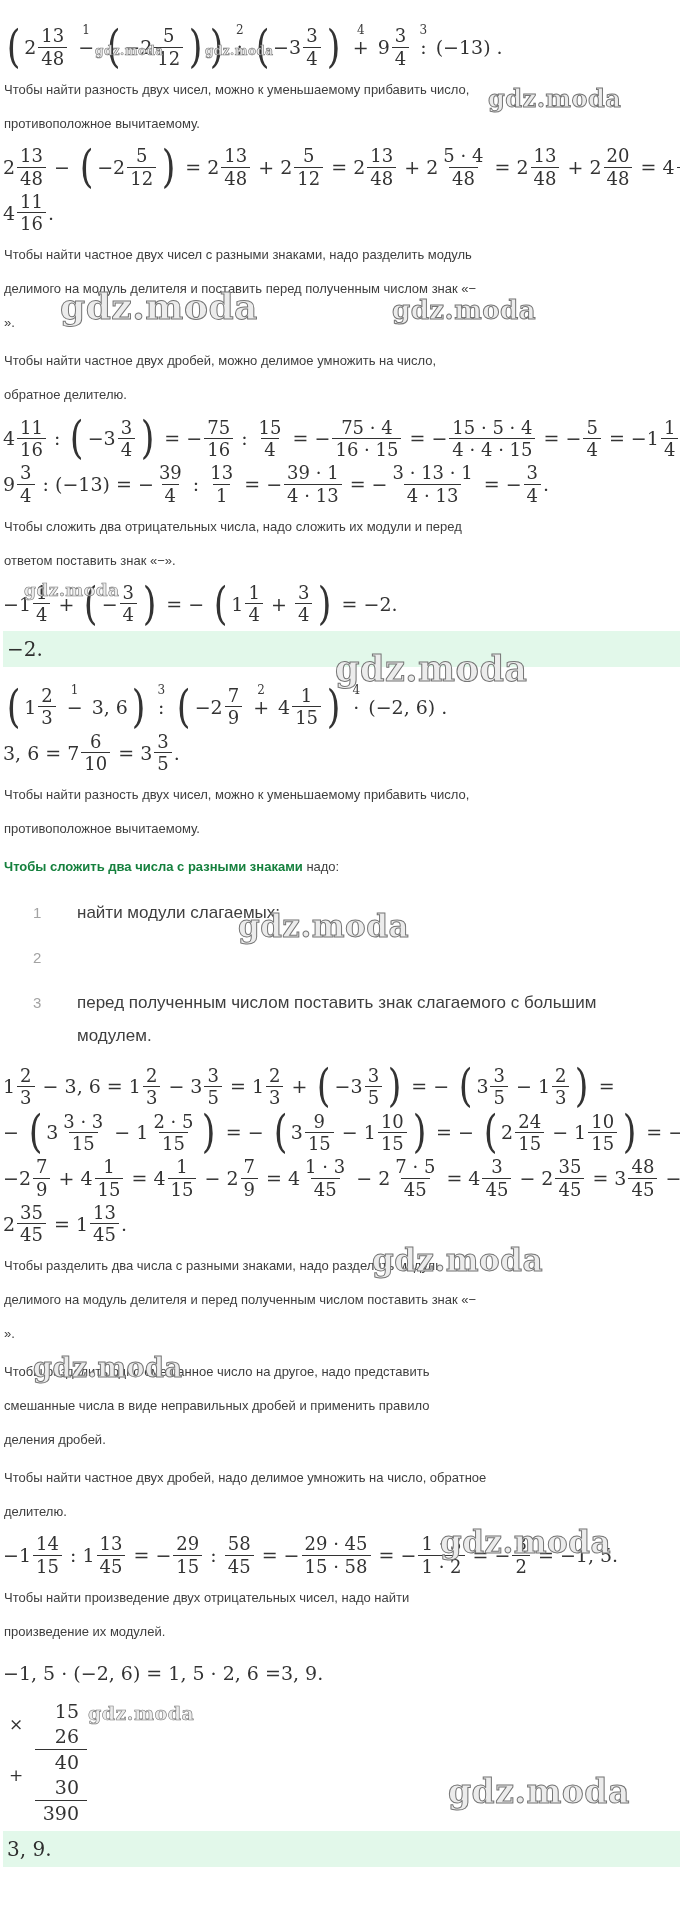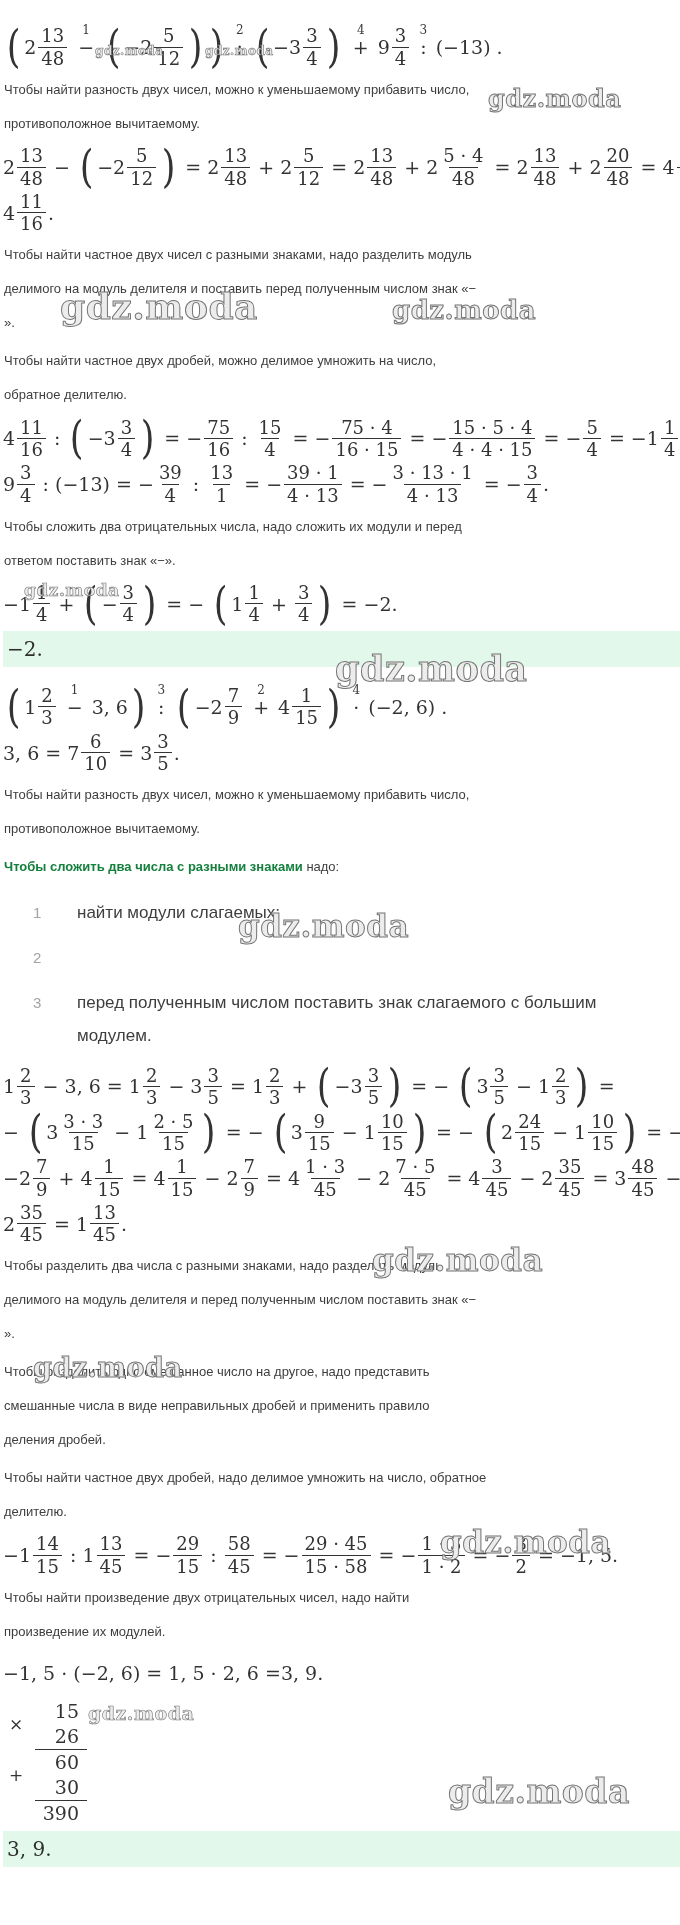--- a/index.html
+++ b/index.html
@@ -97,21 +97,21 @@
     <div class="para">Чтобы найти частное двух дробей, надо делимое умножить на число, обратное
 делителю.</div>
     <div class="math"><span class="t">−1</span><span class="f"><span class="n">14</span><span class="d">15</span></span><span class="t"> : 1</span><span class="f"><span class="n">13</span><span class="d">45</span></span><span class="t"> = −</span><span class="f"><span class="n">29</span><span class="d">15</span></span><span class="t"> : </span><span class="f"><span class="n">58</span><span class="d">45</span></span><span class="t"> = −</span><span class="f"><span class="n">29 · 45</span><span class="d">15 · 58</span></span><span class="t"> = −</span><span class="f"><span class="n">1 · 3</span><span class="d">1 · 2</span></span><span class="t"> = −</span><span class="f"><span class="n">3</span><span class="d">2</span></span><span class="t"> = −1, 5.</span></div>
     <div class="para">Чтобы найти произведение двух отрицательных чисел, надо найти
 произведение их модулей.</div>
     <div class="math"><span class="t">−1, 5 · (−2, 6) = 1, 5 · 2, 6 =3, 9.</span></div>
     <div class="mult">
       <span class="sgn" style="grid-row: 1 / 3;">×</span>
       <span class="cell" style="grid-row: 1;">15</span>
       <span class="cell ul" style="grid-row: 2;">26</span>
-      <span class="cell" style="grid-row: 3;">60</span>
+      <span class="cell" style="grid-row: 3;">40</span>
       <span class="sgn" style="grid-row: 3 / 5;">+</span>
       <span class="cell ul" style="grid-row: 4;">30</span>
       <span class="cell" style="grid-row: 5;">390</span>
     </div>
     <div class="hl">3, 9.</div>
   </main>
 
 <div class="wm-layer">
   <span class="wm sm" style="left:95px;top:44px;font-size:12px;">gdz.moda</span>
   <span class="wm sm" style="left:205px;top:44px;font-size:12px;">gdz.moda</span>

